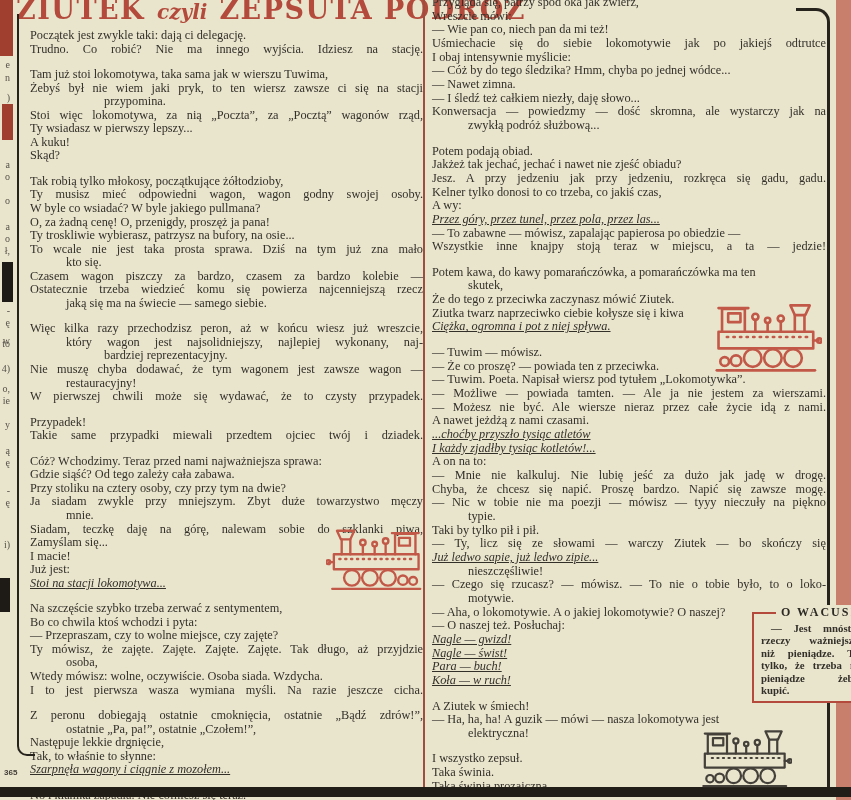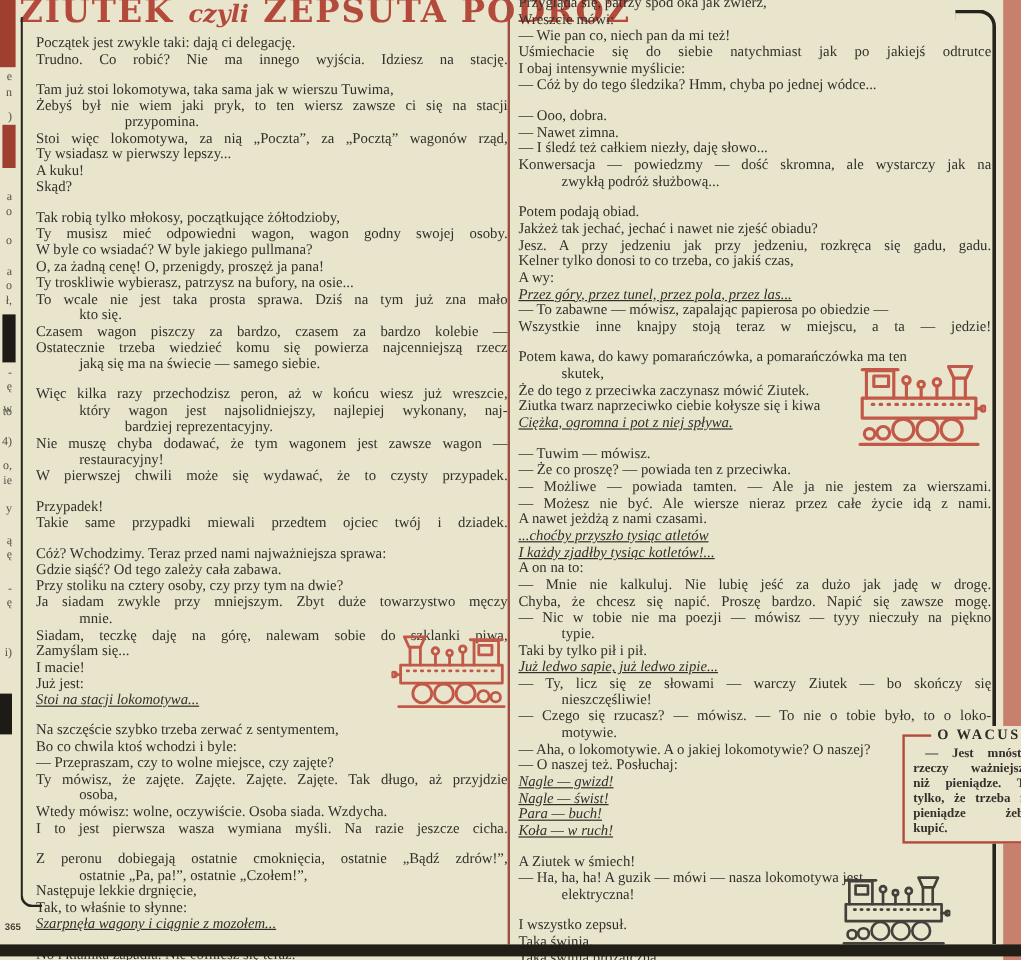--- a/index.html
+++ b/index.html
@@ -160,74 +160,74 @@
       <div class="line">Gdzie siąść? Od tego zależy cała zabawa.</div>
       <div class="line">Przy stoliku na cztery osoby, czy przy tym na dwie?</div>
       <div class="line just">Ja siadam zwykle przy mniejszym. Zbyt duże towarzystwo męczy</div>
       <div class="line ind1">mnie.</div>
       <div class="line just">Siadam, teczkę daję na górę, nalewam sobie do szklanki piwa,</div>
       <div class="line">Zamyślam się...</div>
       <div class="line">I macie!</div>
       <div class="line">Już jest:</div>
       <div class="line it">Stoi na stacji lokomotywa...</div>
       <div class="line gap">Na szczęście szybko trzeba zerwać z sentymentem,</div>
-      <div class="line">Bo co chwila ktoś wchodzi i byle:</div>
+      <div class="line">Bo co chwila ktoś wchodzi i pyta:</div>
       <div class="line">— Przepraszam, czy to wolne miejsce, czy zajęte?</div>
       <div class="line just">Ty mówisz, że zajęte. Zajęte. Zajęte. Zajęte. Tak długo, aż przyjdzie</div>
       <div class="line ind1">osoba,</div>
       <div class="line">Wtedy mówisz: wolne, oczywiście. Osoba siada. Wzdycha.</div>
       <div class="line just">I to jest pierwsza wasza wymiana myśli. Na razie jeszcze cicha.</div>
       <div class="line gap just">Z peronu dobiegają ostatnie cmoknięcia, ostatnie „Bądź zdrów!”,</div>
       <div class="line ind1">ostatnie „Pa, pa!”, ostatnie „Czołem!”,</div>
       <div class="line">Następuje lekkie drgnięcie,</div>
       <div class="line">Tak, to właśnie to słynne:</div>
       <div class="line it">Szarpnęła wagony i ciągnie z mozołem...</div>
       <div class="line gap">No i klamka zapadła. Nie cofniesz się teraz.</div>
       <div class="line">Głupio trochę tak siedzieć, myśli mówisz do kelnera:</div>
     </div>
   <div class="col col-right">
       <div class="line">Przygląda się, patrzy spod oka jak zwierz,</div>
       <div class="line">Wreszcie mówi:</div>
       <div class="line">— Wie pan co, niech pan da mi też!</div>
-      <div class="line just">Uśmiechacie się do siebie natychmiast jak po jakiejś odtrutce</div>
+      <div class="line just">Uśmiechacie się do siebie lokomotywie jak po jakiejś odtrutce</div>
       <div class="line">I obaj intensywnie myślicie:</div>
       <div class="line">— Cóż by do tego śledzika? Hmm, chyba po jednej wódce...</div>
-      <div class="line gap">— Ooo, dobra.</div>
       <div class="line">— Nawet zimna.</div>
       <div class="line">— I śledź też całkiem niezły, daję słowo...</div>
       <div class="line just">Konwersacja — powiedzmy — dość skromna, ale wystarczy jak na</div>
       <div class="line ind1">zwykłą podróż służbową...</div>
       <div class="line gap">Potem podają obiad.</div>
       <div class="line">Jakżeż tak jechać, jechać i nawet nie zjeść obiadu?</div>
       <div class="line just">Jesz. A przy jedzeniu jak przy jedzeniu, rozkręca się gadu, gadu.</div>
       <div class="line">Kelner tylko donosi to co trzeba, co jakiś czas,</div>
       <div class="line">A wy:</div>
       <div class="line it">Przez góry, przez tunel, przez pola, przez las...</div>
       <div class="line">— To zabawne — mówisz, zapalając papierosa po obiedzie —</div>
       <div class="line just">Wszystkie inne knajpy stoją teraz w miejscu, a ta — jedzie!</div>
       <div class="line gap">Potem kawa, do kawy pomarańczówka, a pomarańczówka ma ten</div>
       <div class="line ind1">skutek,</div>
       <div class="line">Że do tego z przeciwka zaczynasz mówić Ziutek.</div>
       <div class="line">Ziutka twarz naprzeciwko ciebie kołysze się i kiwa</div>
       <div class="line it">Ciężka, ogromna i pot z niej spływa.</div>
       <div class="line gap">— Tuwim — mówisz.</div>
       <div class="line">— Że co proszę? — powiada ten z przeciwka.</div>
+      <div class="line">— Tuwim. Poeta. Napisał wiersz pod tytułem „Lokomotywka”.</div>
       <div class="line just">— Możliwe — powiada tamten. — Ale ja nie jestem za wierszami.</div>
       <div class="line just">— Możesz nie być. Ale wiersze nieraz przez całe życie idą z nami.</div>
       <div class="line">A nawet jeżdżą z nami czasami.</div>
       <div class="line it">...choćby przyszło tysiąc atletów</div>
       <div class="line it">I każdy zjadłby tysiąc kotletów!...</div>
       <div class="line">A on na to:</div>
       <div class="line just">— Mnie nie kalkuluj. Nie lubię jeść za dużo jak jadę w drogę.</div>
       <div class="line just">Chyba, że chcesz się napić. Proszę bardzo. Napić się zawsze mogę.</div>
       <div class="line just">— Nic w tobie nie ma poezji — mówisz — tyyy nieczuły na piękno</div>
       <div class="line ind1">typie.</div>
       <div class="line">Taki by tylko pił i pił.</div>
+      <div class="line just">— Ty, licz się ze słowami — warczy Ziutek — bo skończy się</div>
       <div class="line it">Już ledwo sapie, już ledwo zipie...</div>
-      <div class="line just">— Ty, licz się ze słowami — warczy Ziutek — bo skończy się</div>
       <div class="line ind1">nieszczęśliwie!</div>
       <div class="line just">— Czego się rzucasz? — mówisz. — To nie o tobie było, to o loko-</div>
       <div class="line ind1">motywie.</div>
       <div class="line">— Aha, o lokomotywie. A o jakiej lokomotywie? O naszej?</div>
       <div class="line">— O naszej też. Posłuchaj:</div>
       <div class="line it">Nagle — gwizd!</div>
       <div class="line it">Nagle — świst!</div>
       <div class="line it">Para — buch!</div>
       <div class="line it">Koła — w ruch!</div>
       <div class="line gap">A Ziutek w śmiech!</div>

